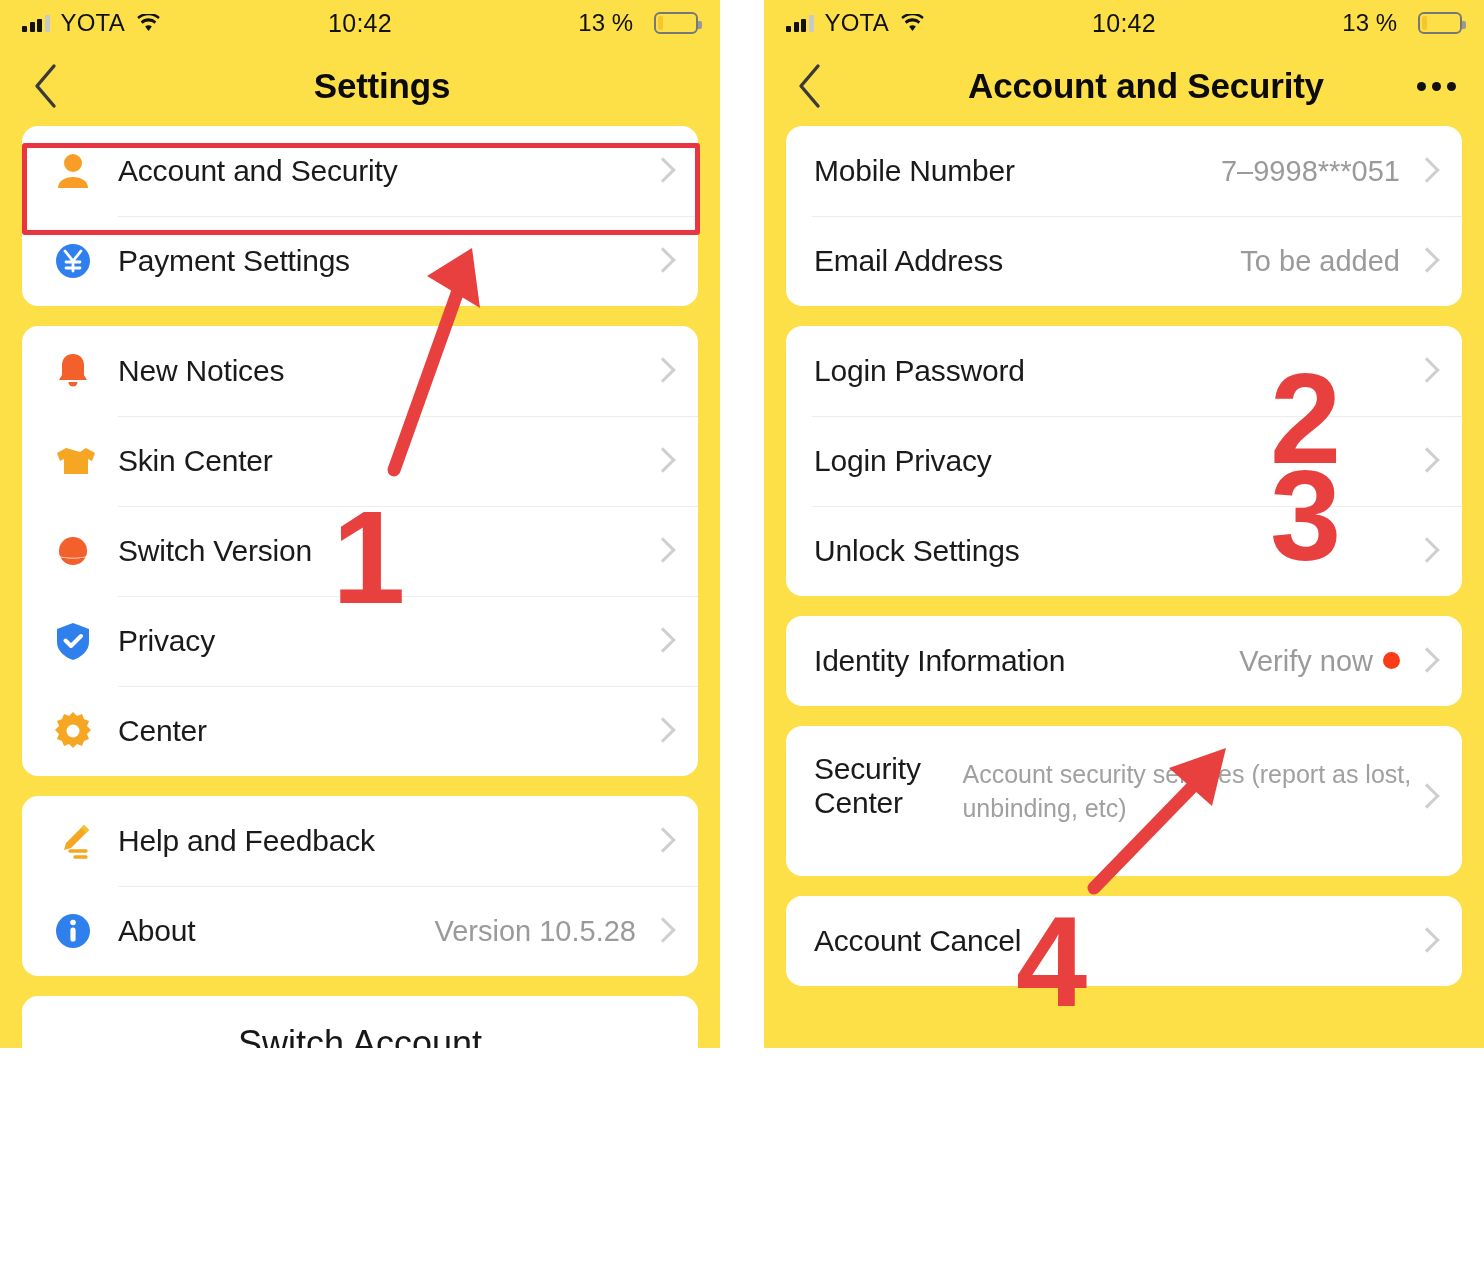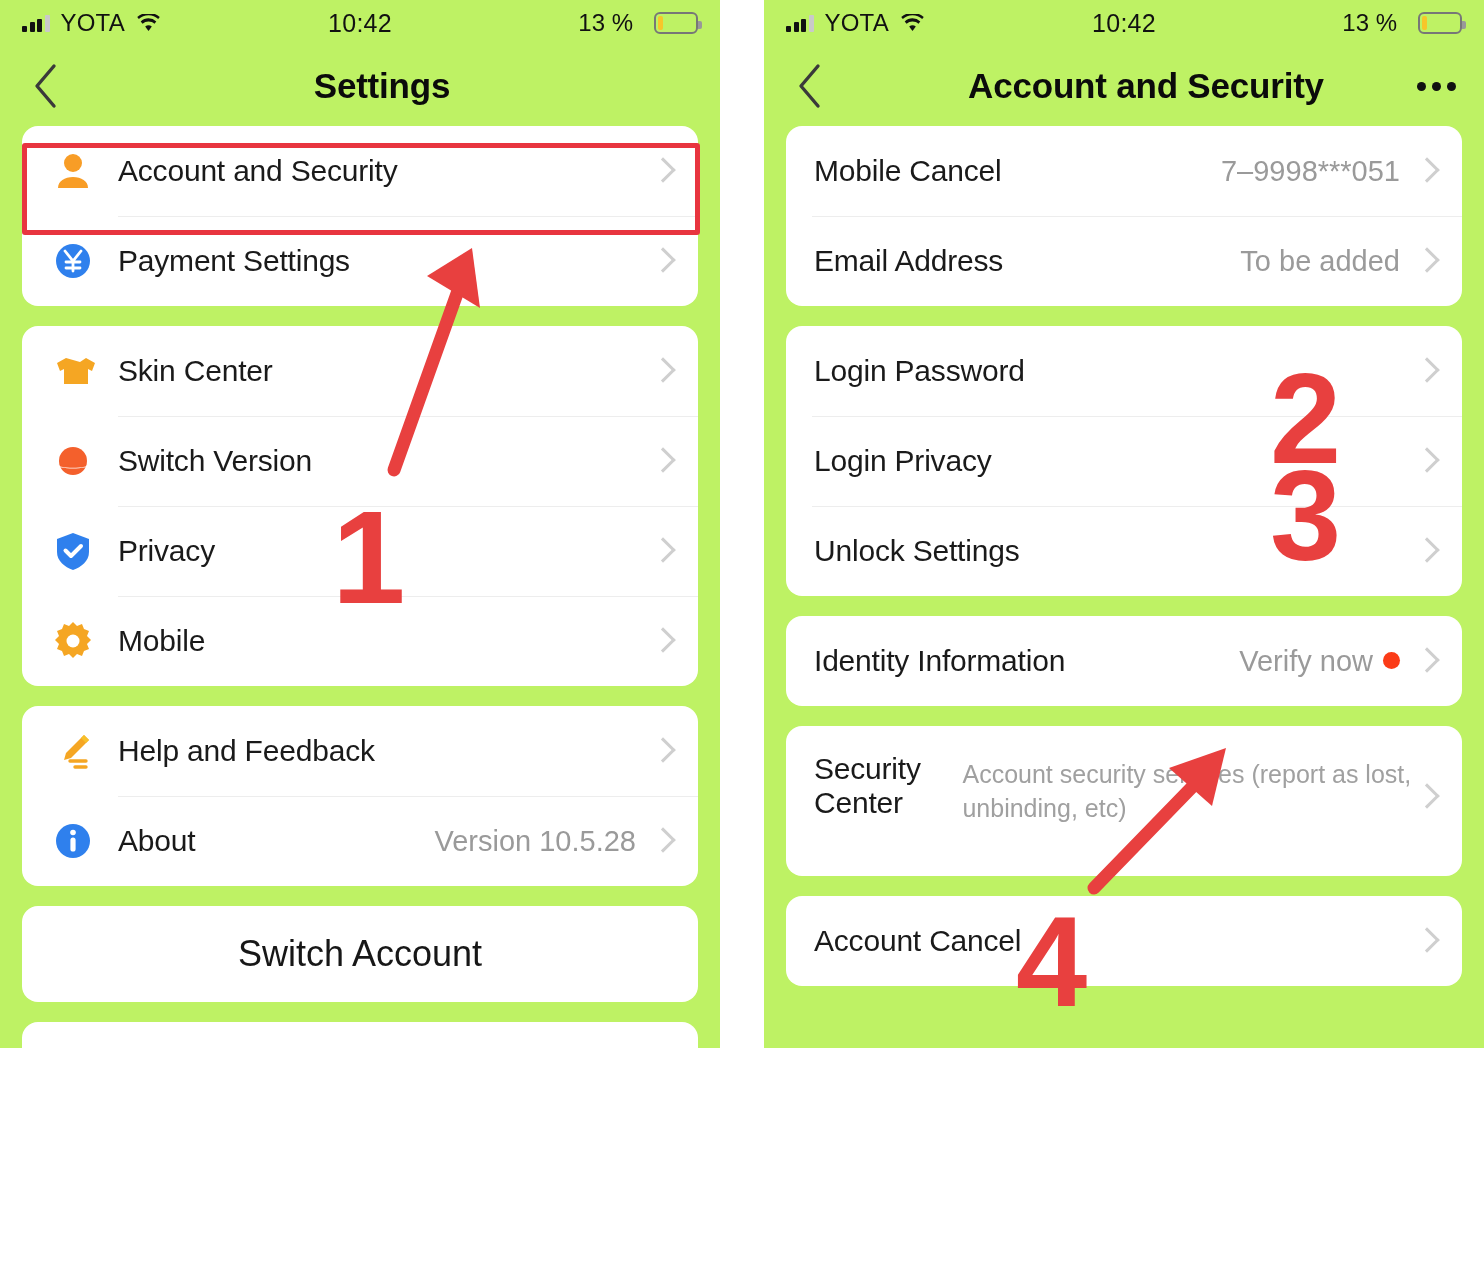--- a/index.html
+++ b/index.html
@@ -8,21 +8,21 @@
     background: #ffffff;
     font-family: "Liberation Sans", sans-serif;
     overflow: hidden;
   }
   .screens {
     display: flex;
     width: 1484px; height: 1280px;
   }
   .phone {
     position: relative;
-    background: #bef264;
+    background: #fde047;
     height: 1048px;
     overflow: hidden;
   }
   .phone-left  { width: 720px; }
   .phone-gap   { width: 44px; background: #ffffff; height: 1280px; }
   .phone-right { width: 720px; }
 
   
   .statusbar {
     height: 46px;
@@ -190,20 +190,30 @@
           </div>
           <div class="rlabel">Payment Settings</div>
           <div class="chev"></div>
         </div>
       </div>
 
       <div class="card">
         <div class="row">
           <div class="ico">
             <svg viewBox="0 0 46 46">
+                <path d="M23 6c-6.5 0-11 4.6-11 11v10l-3 5h28l-3-5V17c0-6.4-4.5-11-11-11z" fill="#f4602c"></path>
+                <path d="M18.5 34a4.5 4.5 0 0 0 9 0z" fill="#f4602c"></path>
+              </svg>
+          </div>
+          <div class="rlabel">New Notices</div>
+          <div class="chev"></div>
+        </div>
+        <div class="row">
+          <div class="ico">
+            <svg viewBox="0 0 46 46">
                 <path d="M16 10l-9 5 3 8 4-2v15h24V21l4 2 3-8-9-5-6 4z" fill="#f5a623"></path>
               </svg>
           </div>
           <div class="rlabel">Skin Center</div>
           <div class="chev"></div>
         </div>
         <div class="row">
           <div class="ico">
             <svg viewBox="0 0 46 46">
                 <circle cx="23" cy="23" r="14" fill="#f4602c"></circle>
@@ -224,21 +234,21 @@
           <div class="rlabel">Privacy</div>
           <div class="chev"></div>
         </div>
         <div class="row">
           <div class="ico">
             <svg viewBox="0 0 46 46">
                 <path d="M23 4l4 4 5-2 2 5 5 2-2 5 4 4-4 4 2 5-5 2-2 5-5-2-4 4-4-4-5 2-2-5-5-2 2-5-4-4 4-4-2-5 5-2 2-5 5 2z" fill="#f5a623"></path>
                 <circle cx="23" cy="23" r="6.5" fill="#fff"></circle>
               </svg>
           </div>
-          <div class="rlabel">Mobile</div>
+          <div class="rlabel">Center</div>
           <div class="chev"></div>
         </div>
       </div>
 
       <div class="card">
         <div class="row">
           <div class="ico">
             <svg viewBox="0 0 46 46">
                 <path d="M34 7l5 5-18 18-7 2 2-7z" fill="#f5a623"></path>
                 <path d="M34 7l5 5-3 3-5-5z" fill="#f7c02a"></path>
@@ -319,21 +329,21 @@
           <span></span>
           <span></span>
           <span></span>
         </div>
     </div>
 
     <div class="content">
 
       <div class="card">
         <div class="row plain">
-          <div class="rlabel">Mobile Cancel</div>
+          <div class="rlabel">Mobile Number</div>
           <div class="rvalue">7–9998***051</div>
           <div class="chev"></div>
         </div>
         <div class="row plain">
           <div class="rlabel">Email Address</div>
           <div class="rvalue">To be added</div>
           <div class="chev"></div>
         </div>
       </div>
 

